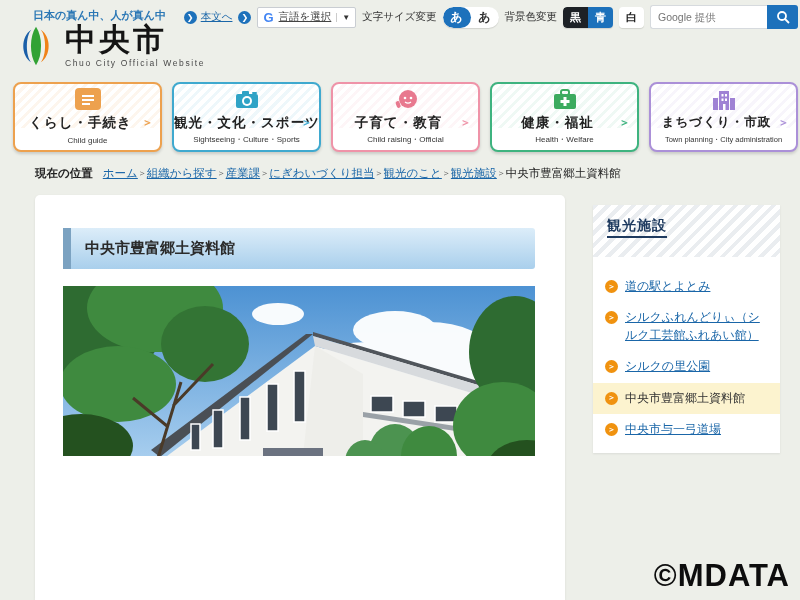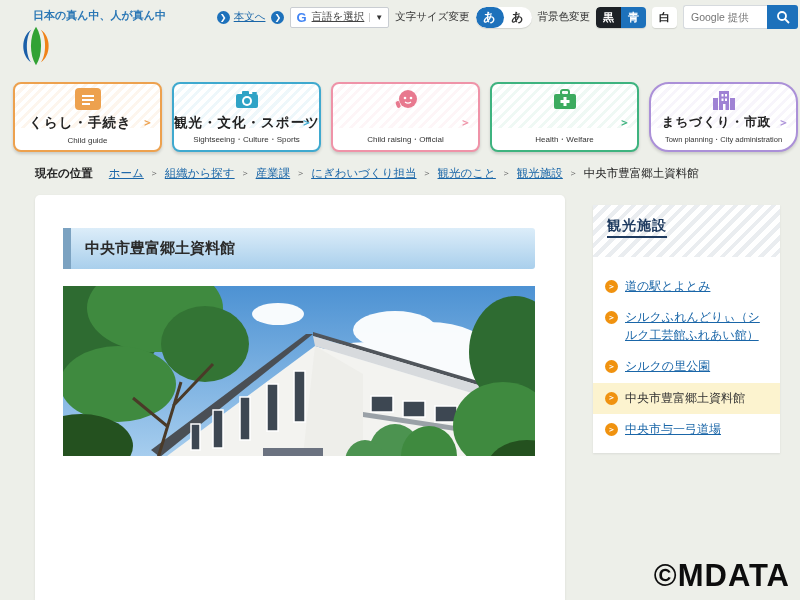--- a/index.html
+++ b/index.html
@@ -24,45 +24,45 @@
   .lbl { color:#333; }
   .seg { display:flex; background:#fff; border-radius:12px; overflow:hidden; box-shadow:0 1px 1px rgba(0,0,0,.12); }
   .seg span { display:flex; align-items:center; justify-content:center; width:28px; height:21px; font-size:12px; font-weight:bold; cursor:pointer; }
   .seg .on { background:#1d71bb; color:#fff; border-radius:12px; }
   .seg2 { display:flex; border-radius:4px; overflow:hidden; box-shadow:0 1px 1px rgba(0,0,0,.12); }
   .seg2 span { display:flex; align-items:center; justify-content:center; width:25px; height:21px; font-size:11px; font-weight:bold; cursor:pointer; }
   .bg-black { background:#1d2126; color:#fff; border-radius:4px 0 0 4px; }
   .bg-blue  { background:#1d71bb; color:#fff; }
   .bg-white { background:#fff; color:#222; border-radius:0 4px 4px 0; }
   .search { display:flex; }
-  .search input { width:84px; height:24px; border:1px solid #d6dade; border-right:none; border-radius:3px 0 0 3px; padding:0 7px; font-size:10.5px; color:#555; background:#fff; outline:none; }
+  .search input { width:117px; height:24px; border:1px solid #d6dade; border-right:none; border-radius:3px 0 0 3px; padding:0 7px; font-size:10.5px; color:#555; background:#fff; outline:none; }
   .search button { width:31px; height:24px; background:#1d71bb; border:none; border-radius:0 3px 3px 0; cursor:pointer; display:flex; align-items:center; justify-content:center; }
 
   
   .logo-row { position:absolute; left:13px; top:23px; display:flex; align-items:flex-start; gap:6px; }
   .site-name { font-size:31px; font-weight:bold; color:#141414; letter-spacing:3px; line-height:1.1; }
   .site-sub { font-size:8.5px; color:#4a4a4a; letter-spacing:1.6px; margin-top:1px; }
 
   
   .cards { position:absolute; top:82px; left:13px; display:flex; gap:10px; }
   .card { position:relative; width:149px; height:70px; background:#fff; border:2px solid; border-radius:8px; box-shadow:0 2px 3px rgba(0,0,0,.15); cursor:pointer; overflow:hidden; }
   .card::before { content:""; position:absolute; inset:0 0 22px 0; background:repeating-linear-gradient(135deg, var(--tint) 0 3px, transparent 3px 7px); opacity:.55; }
   .card .cicon { position:absolute; top:4px; left:50%; transform:translateX(-50%); }
   .card .jp { position:absolute; top:30px; left:0; right:14px; text-align:center; font-size:13.5px; font-weight:bold; color:#222; letter-spacing:1px; white-space:nowrap; }
   .card .chev { position:absolute; top:31px; right:7px; font-size:11px; font-weight:bold; }
   .card .en { position:absolute; bottom:5px; left:0; right:0; text-align:center; font-size:8px; color:#333; white-space:nowrap; }
   .c1 { border-color:#eda14e; --tint:rgba(237,161,78,.18); } .c1 .chev{color:#eda14e;}
   .c2 { border-color:#3fa9cf; --tint:rgba(63,169,207,.16); } .c2 .chev{color:#3fa9cf;}
   .c3 { border-color:#ef93a8; --tint:rgba(239,147,168,.16); } .c3 .chev{color:#ef93a8;}
   .c4 { border-color:#3eb37f; --tint:rgba(62,179,127,.15); } .c4 .chev{color:#3eb37f;}
-  .c5 { border-color:#ab90d8;border-radius:20px; --tint:rgba(171,144,216,.16); } .c5 .chev{color:#ab90d8;}
+  .c5 { border-color:#ab90d8; --tint:rgba(171,144,216,.16); } .c5 .chev{color:#ab90d8;}
   .ic { width:26px; height:22px; border-radius:4px; display:flex; align-items:center; justify-content:center; }
 
   
-  .breadcrumb { position:absolute; top:166px; left:35px; right:10px; font-size:11.5px; display:flex; align-items:center; flex-wrap:nowrap; gap:6px; white-space:nowrap; }
+  .breadcrumb { position:absolute; top:166px; left:35px; right:10px; font-size:11.5px; display:flex; align-items:center; flex-wrap:nowrap; white-space:nowrap; }
   .breadcrumb .loc { font-weight:bold; color:#222; margin-right:10px; }
   .breadcrumb .bsep { color:#666; font-size:9px; }
   .breadcrumb .cur { color:#222; text-decoration:none; }
 
   
   .panel { position:absolute; top:195px; left:35px; width:530px; height:405px; background:#fff; border-radius:5px 5px 0 0; box-shadow:0 1px 3px rgba(0,0,0,.08); }
   .page-title { margin:33px 30px 0 28px; height:41px; background:linear-gradient(#dcedf9,#a9cfec); border-left:8px solid #7ba2c1; border-radius:0 3px 3px 0; display:flex; align-items:center; padding-left:14px; font-size:15px; font-weight:bold; color:#2b2b2b; }
   .photo { margin:17px 30px 0 28px; width:472px; height:170px; display:block; }
 
   
@@ -117,20 +117,24 @@
     </button>
   </span>
 </div>
 
 <div class="logo-row">
   <svg width="46" height="46" viewBox="0 0 48 48">
     <path d="M19,7 C8,14 8,34 19,41 C13,34 13,14 19,7 Z" fill="#1a5fa8"></path>
     <path d="M24,4 C31,14 31,34 24,44 C17,34 17,14 24,4 Z" fill="#31a234"></path>
     <path d="M29,7 C40,14 40,34 29,41 C35,34 35,14 29,7 Z" fill="#f08218"></path>
   </svg>
+  <div>
+    <div class="site-name">中央市</div>
+    <div class="site-sub">Chuo City Official Website</div>
+  </div>
 </div>
 
 <div class="cards">
   <div class="card c1">
     <span class="cicon">
       <span class="ic" style="background:#eda14e">
           <svg width="14" height="14" viewBox="0 0 14 14">
             <rect x="1" y="3" width="12" height="2" fill="#fff"></rect>
             <rect x="1" y="7" width="12" height="2" fill="#fff"></rect>
             <rect x="1" y="11" width="8" height="2" fill="#fff"></rect>
@@ -158,32 +162,34 @@
   <div class="card c3">
     <span class="cicon">
       <svg width="26" height="23" viewBox="0 0 26 23">
           <circle cx="15" cy="11" r="9" fill="#e8798f"></circle>
           <circle cx="12" cy="10" r="1.3" fill="#fff"></circle>
           <circle cx="18" cy="10" r="1.3" fill="#fff"></circle>
           <path d="M12,14 q3,2.4 6,0" stroke="#fff" stroke-width="1.3" fill="none"></path>
           <rect x="3" y="13" width="4" height="7" rx="2" fill="#e8798f" transform="rotate(-20 5 16)"></rect>
         </svg>
     </span>
+    <div class="jp">子育て・教育</div>
     <span class="chev">＞</span>
     <div class="en">Child raising・Official</div>
   </div>
   <div class="card c4">
     <span class="cicon">
       <svg width="26" height="22" viewBox="0 0 26 22">
           <rect x="2" y="6" width="22" height="15" rx="2" fill="#3cab5f"></rect>
           <rect x="9" y="2" width="8" height="5" rx="2" fill="none" stroke="#3cab5f" stroke-width="2"></rect>
           <rect x="11.5" y="9" width="3" height="9" fill="#fff"></rect>
           <rect x="8.5" y="12" width="9" height="3" fill="#fff"></rect>
         </svg>
     </span>
+    <div class="jp">健康・福祉</div>
     <span class="chev">＞</span>
     <div class="en">Health・Welfare</div>
   </div>
   <div class="card c5">
     <span class="cicon">
       <svg width="24" height="22" viewBox="0 0 24 22">
           <rect x="7" y="3" width="10" height="19" fill="#9f82d4"></rect>
           <rect x="1" y="10" width="5" height="12" fill="#9f82d4"></rect>
           <rect x="18" y="10" width="5" height="12" fill="#9f82d4"></rect>
           <rect x="9.5" y="6" width="2" height="2.5" fill="#fff"></rect>

